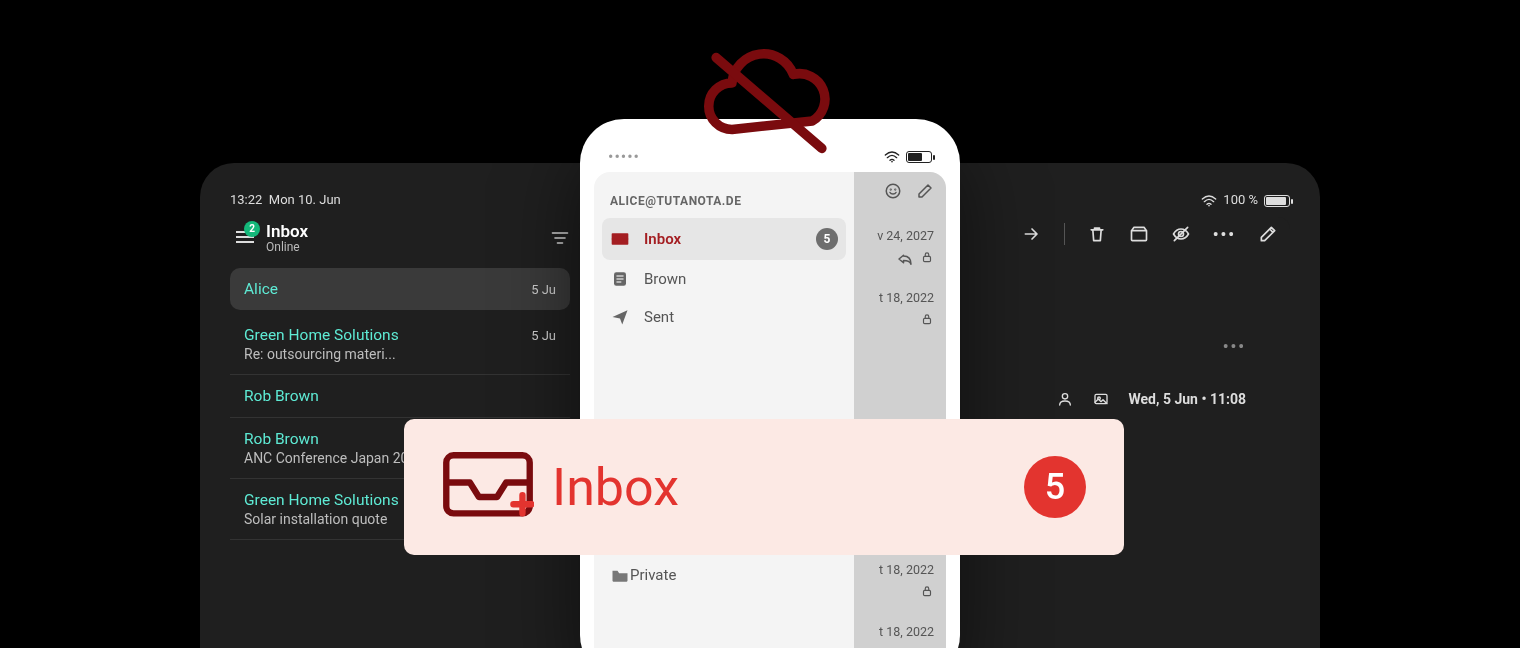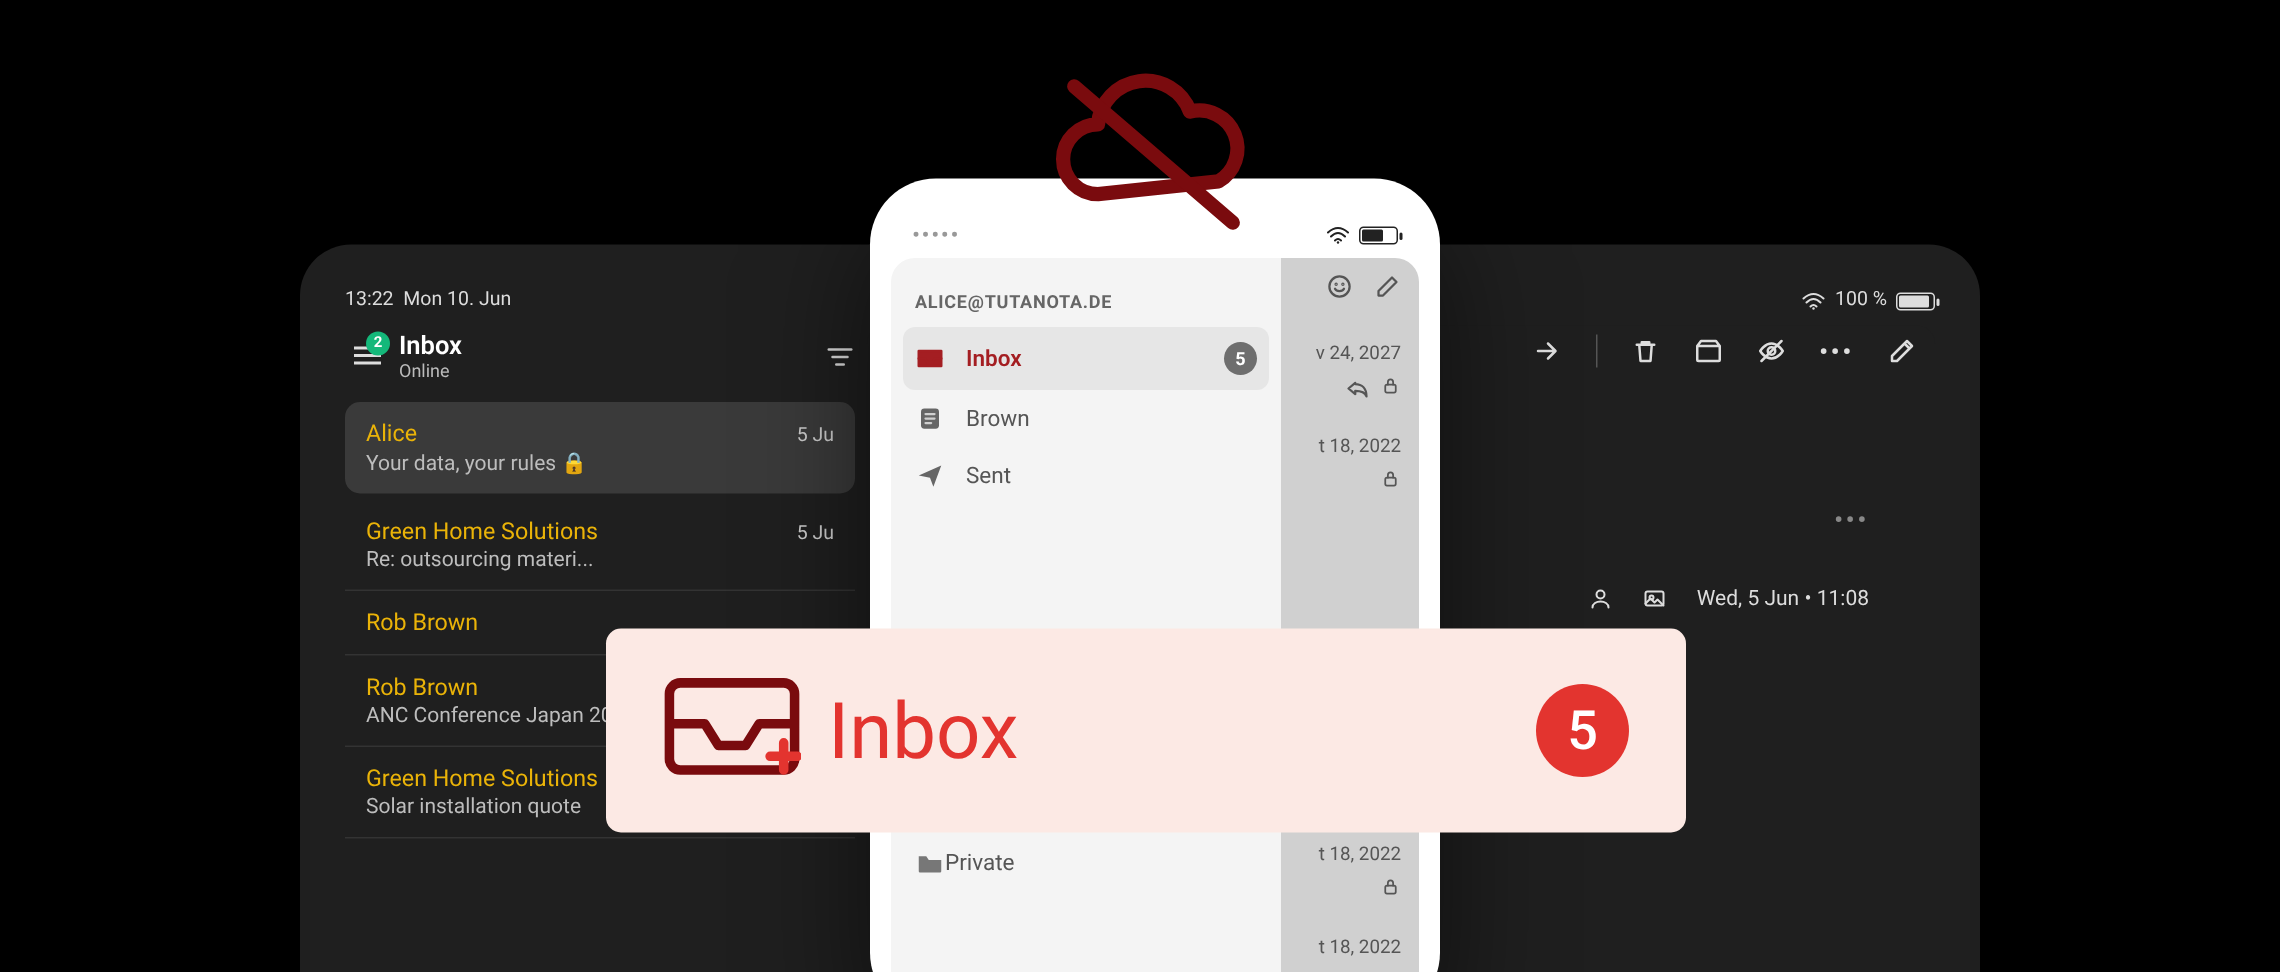--- a/index.html
+++ b/index.html
@@ -23,30 +23,30 @@
   .menu-badge { position:absolute; top:-6px; left:14px; width:16px; height:16px; border-radius:50%; background:#14b87a; color:#fff; font-size:10px; font-weight:700; display:flex; align-items:center; justify-content:center;}
   .tl-title-wrap { flex:1; }
   .tl-title { font-size:17px; font-weight:600; color:#fff;}
   .tl-sub { font-size:12px; color:#bbb; margin-top:-1px;}
   .tl-actions { display:flex; gap:16px; color:#ddd;}
   .filter-ic { width:18px; height:14px;}
 
   .mail-item { padding:12px 14px; border-bottom:1px solid #333; position:relative;}
   .mail-item.selected { background:#3a3a3a; border-radius:10px; margin:4px 0; border-bottom:0;}
   .mi-row1 { display:flex; justify-content:space-between; align-items:baseline;}
-  .mi-sender { font-size:15.5px; color:#eab308; font-weight:400;}
+  .mi-sender { font-size:15.5px; color:#5eead4; font-weight:400;}
   .mi-date { font-size:13px; color:#ccc;}
   .mi-subject { font-size:14px; color:#bdbdbd; margin-top:2px; white-space:nowrap; overflow:hidden; text-overflow:ellipsis;}
   .mi-count { font-size:12px; color:#aaa; position:absolute; right:14px; bottom:10px;}
 
   .tablet-right { flex:1; background:#1f1f1f; border-radius:12px; margin-left:8px; padding:0 6px;}
   .tr-toolbar { display:flex; justify-content:flex-end; align-items:center; gap:22px; padding:6px 6px 16px 0; color:#ddd;}
   .tr-sep { width:1px; height:22px; background:#555; }
   .tr-dots { position:absolute; right:44px; top:120px; color:#888; letter-spacing:2px; font-weight:700;}
-  .tr-meta { position:absolute; right:44px; top:174px; color:#ddd; font-size:14px; display:flex; align-items:flex-start; gap:20px;}
+  .tr-meta { position:absolute; right:44px; top:174px; color:#ddd; font-size:14px; display:flex; align-items:flex-start; gap:20px;font-weight:bold;}
   .tr-snippet { position:absolute; right:170px; top:430px; color:#ccc; font-size:16px;}
 
   .ic { width:20px; height:20px; }
   .ic path, .ic line, .ic rect, .ic polyline, .ic circle { stroke:#ddd; stroke-width:2; fill:none; stroke-linecap:round; stroke-linejoin:round;}
 
   
   .phone { position:absolute; left:580px; top:119px; width:380px; height:560px; background:#fff; border-radius:44px; padding:28px 14px 0 14px; box-shadow:0 30px 80px rgba(0,0,0,.55);}
   .ph-status { display:flex; justify-content:flex-end; align-items:center; gap:6px; padding:0 14px 6px 0; color:#444;}
   .ph-status .dots { color:#999; letter-spacing:1px; margin-right:auto; padding-left:14px;}
   .ph-batt { width:26px; height:12px; border:1.5px solid #222; border-radius:3px; position:relative;}
@@ -130,21 +130,20 @@
                 <line x1="9" y1="15" x2="15" y2="15"></line>
               </svg>
           </div>
         </div>
 
         <div class="mail-item selected">
           <div class="mi-row1">
               <span class="mi-sender">Alice</span>
               <span class="mi-date">5 Ju</span>
             </div>
-          <div class="mi-subject">Your data, your rules 🔒</div>
         </div>
         <div class="mail-item">
           <div class="mi-row1">
               <span class="mi-sender">Green Home Solutions</span>
               <span class="mi-date">5 Ju</span>
             </div>
           <div class="mi-subject">Re: outsourcing materi...</div>
         </div>
         <div class="mail-item">
           <div class="mi-row1">

